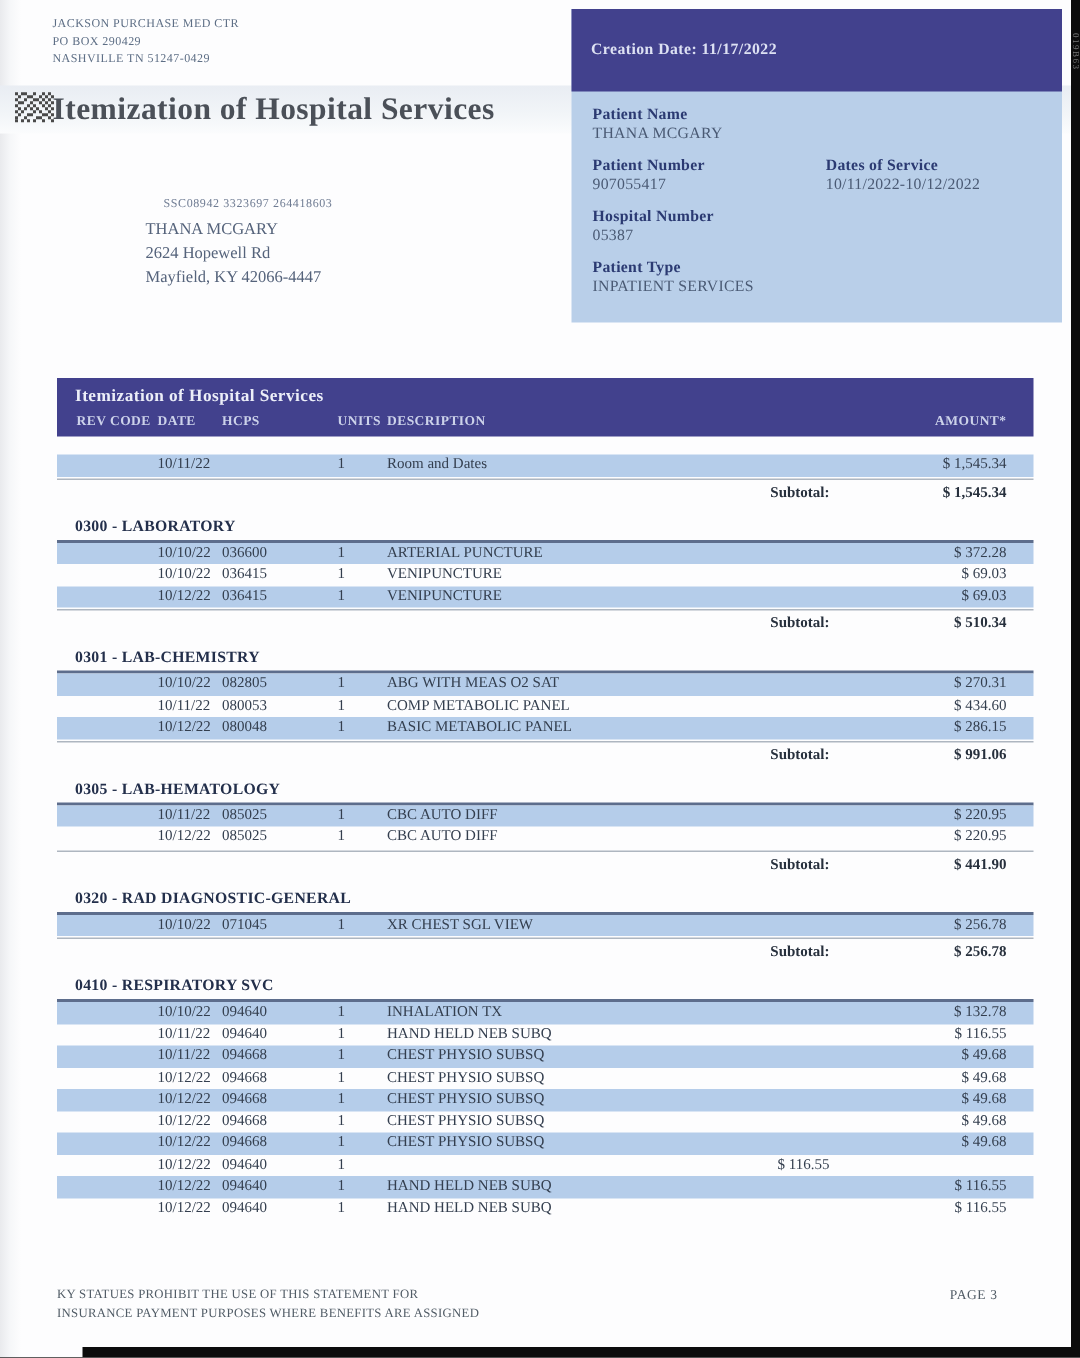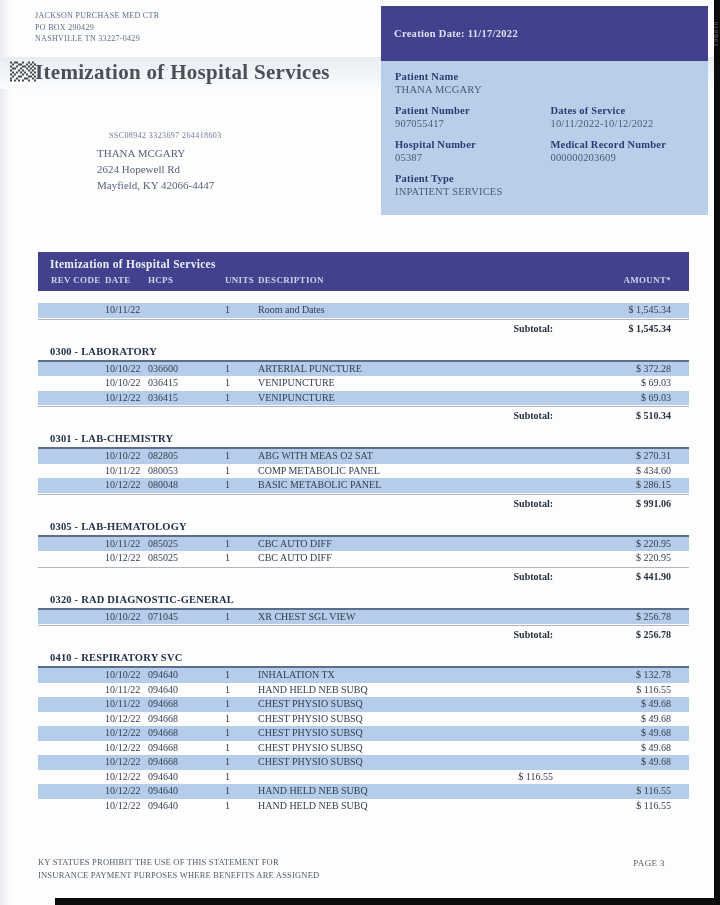--- a/index.html
+++ b/index.html
@@ -56,21 +56,21 @@
 <body>
 
 <div id="page">
 
   <div class="edge-right"></div>
   <div class="edge-bottom"></div>
 
   <div class="sender">
     <div>JACKSON PURCHASE MED CTR</div>
     <div>PO BOX 290429</div>
-    <div>NASHVILLE TN 33227-0429</div>
+    <div>NASHVILLE TN 51247-0429</div>
   </div>
 
   <div class="title-band"></div>
   <svg class="datamatrix" viewBox="0 0 13 10">
     <g fill="#4a4a4a">
       <rect x="0" y="0" width="1" height="1"></rect>
         <rect x="2" y="0" width="1" height="1"></rect>
         <rect x="3" y="0" width="1" height="1"></rect>
         <rect x="6" y="0" width="1" height="1"></rect>
         <rect x="9" y="0" width="1" height="1"></rect>
@@ -153,24 +153,20 @@
           <div class="val">907055417</div>
         </div>
         <div class="ifield">
           <div class="lbl">Dates of Service</div>
           <div class="val">10/11/2022-10/12/2022</div>
         </div>
         <div class="ifield">
           <div class="lbl">Hospital Number</div>
           <div class="val">05387</div>
         </div>
-        <div class="ifield">
-          <div class="lbl">Medical Record Number</div>
-          <div class="val">000000203609</div>
-        </div>
         <div class="ifield span2">
           <div class="lbl">Patient Type</div>
           <div class="val">INPATIENT SERVICES</div>
         </div>
       </div>
     </div>
   </div>
 
   <div class="side-code">019B63</div>
 

